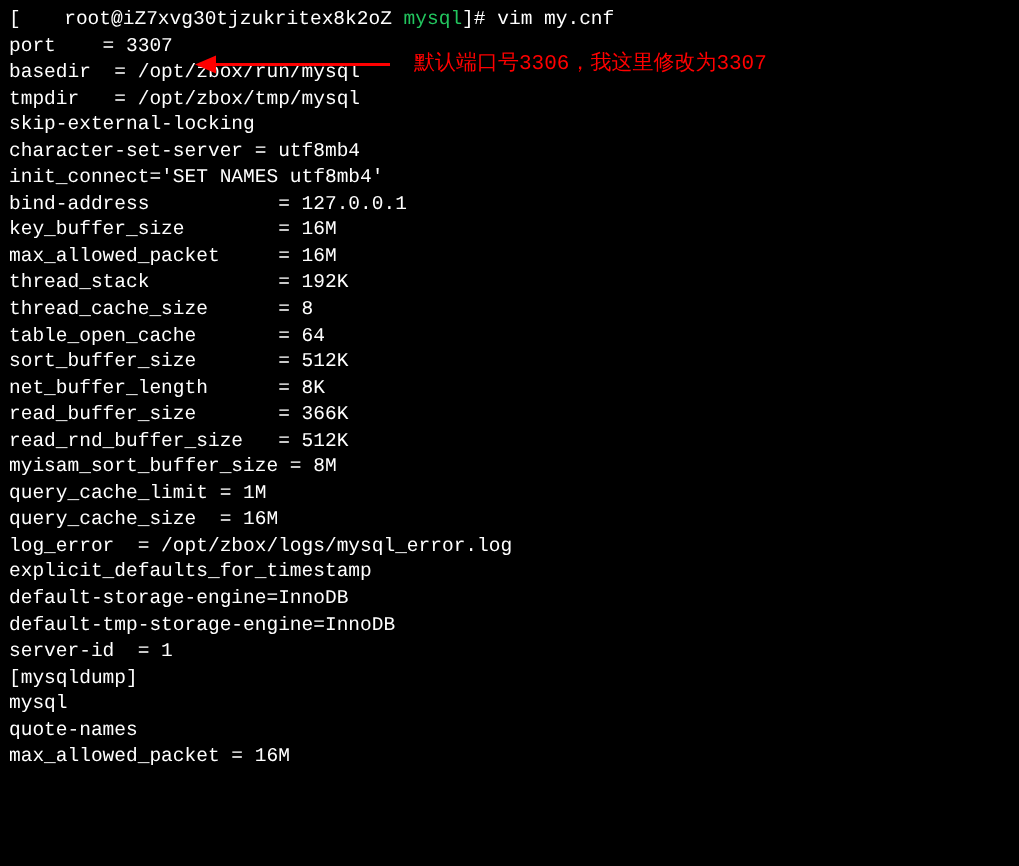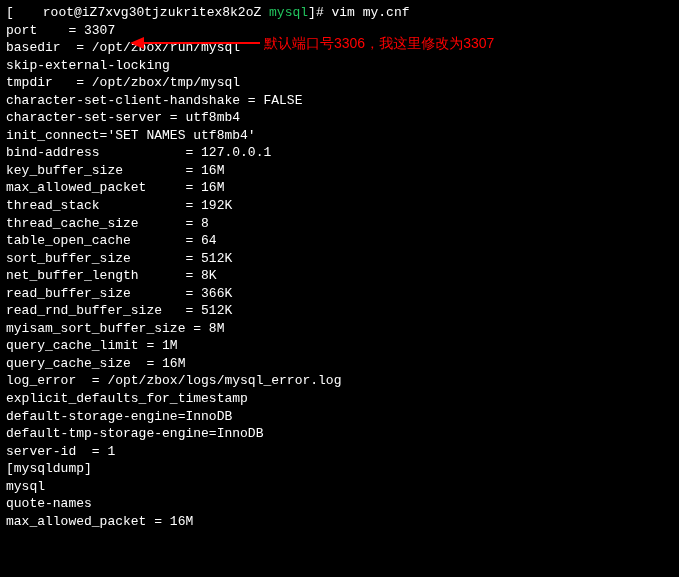--- a/index.html
+++ b/index.html
@@ -36,41 +36,40 @@
       display: flex;
       align-items: center;
       pointer-events: none;
     }
     .arrow-svg {
       width: 130px;
       height: 14px;
     }
     .annotation-text {
       color: #ff0000;
-      font-family: Liberation Sans, sans-serif;
+      font-family: Liberation Mono, monospace;
       font-size: 14px;
-      margin-left: 4px;
+      margin-left: 16px;
       white-space: nowrap;
     }
     .terminal-content {
       position: relative;
     }
   </style>
 </head>
 <body>
 
 <div class="terminal-content">
   <div class="line">[<span class="prompt-user">root@iZ7xvg30tjzukritex8k2oZ</span> <span class="prompt-path">mysql</span>]# <span>vim my.cnf</span></div>
   <div class="line"></div>
   <div class="line">port    = 3307</div>
   <div class="line">basedir  = /opt/zbox/run/mysql</div>
+  <div class="line">tmpdir   = /opt/zbox/tmp/mysql</div>
   <div class="line">skip-external-locking</div>
-  <div class="line">tmpdir   = /opt/zbox/tmp/mysql</div>
   <div class="line"></div>
-  <div class="line">character-set-client-handshake = FALSE</div>
   <div class="line">character-set-server = utf8mb4</div>
   <div class="line">init_connect='SET NAMES utf8mb4'</div>
   <div class="line"></div>
   <div class="line">bind-address           = 127.0.0.1</div>
   <div class="line">key_buffer_size        = 16M</div>
   <div class="line">max_allowed_packet     = 16M</div>
   <div class="line">thread_stack           = 192K</div>
   <div class="line">thread_cache_size      = 8</div>
   <div class="line">table_open_cache       = 64</div>
   <div class="line">sort_buffer_size       = 512K</div>

